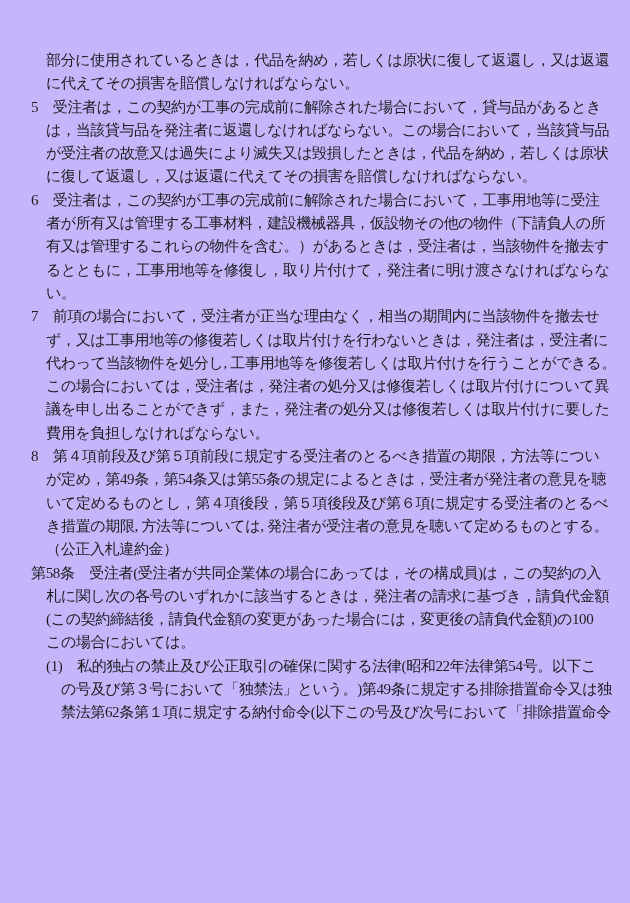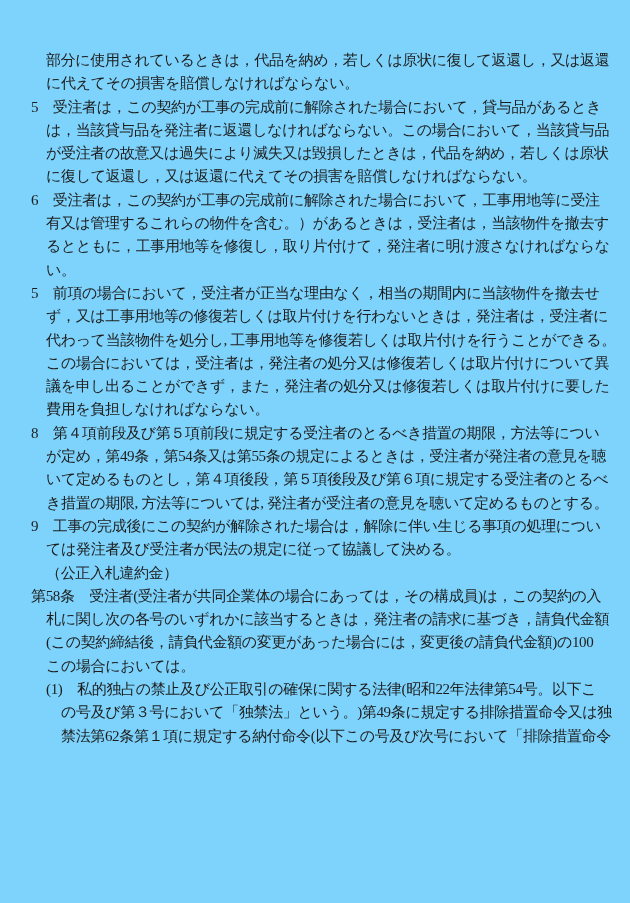--- a/index.html
+++ b/index.html
@@ -4,21 +4,21 @@
 <style>
   html, body {
     margin: 0;
     padding: 0;
     background: #ffffff;
   }
   .page {
     position: relative;
     width: 630px;
     height: 903px;
-    background: #7dd3fc;
+    background: #c4b5fd;
     box-sizing: border-box;
     padding: 49px 24px 0 31px;
     overflow: hidden;
     font-family: "Liberation Serif", "DejaVu Serif", serif;
     color: #1d1d1d;
   }
   .line {
     font-size: 15px;
     line-height: 23.3px;
     letter-spacing: -0.35px;
@@ -42,45 +42,42 @@
 
   <div class="para">
     <div class="line ind0">5　受注者は，この契約が工事の完成前に解除された場合において，貸与品があるとき</div>
     <div class="line ind1">は，当該貸与品を発注者に返還しなければならない。この場合において，当該貸与品</div>
     <div class="line ind1">が受注者の故意又は過失により滅失又は毀損したときは，代品を納め，若しくは原状</div>
     <div class="line ind1">に復して返還し，又は返還に代えてその損害を賠償しなければならない。</div>
   </div>
 
   <div class="para">
     <div class="line ind0">6　受注者は，この契約が工事の完成前に解除された場合において，工事用地等に受注</div>
+    <div class="line ind1">者が所有又は管理する工事材料，建設機械器具，仮設物その他の物件（下請負人の所</div>
     <div class="line ind1">有又は管理するこれらの物件を含む。）があるときは，受注者は，当該物件を撤去す</div>
     <div class="line ind1">るとともに，工事用地等を修復し，取り片付けて，発注者に明け渡さなければならな</div>
     <div class="line ind1">い。</div>
   </div>
 
   <div class="para">
-    <div class="line ind0">5　前項の場合において，受注者が正当な理由なく，相当の期間内に当該物件を撤去せ</div>
+    <div class="line ind0">7　前項の場合において，受注者が正当な理由なく，相当の期間内に当該物件を撤去せ</div>
     <div class="line ind1">ず，又は工事用地等の修復若しくは取片付けを行わないときは，発注者は，受注者に</div>
     <div class="line ind1">代わって当該物件を処分し, 工事用地等を修復若しくは取片付けを行うことができる。</div>
     <div class="line ind1">この場合においては，受注者は，発注者の処分又は修復若しくは取片付けについて異</div>
     <div class="line ind1">議を申し出ることができず，また，発注者の処分又は修復若しくは取片付けに要した</div>
     <div class="line ind1">費用を負担しなければならない。</div>
   </div>
 
   <div class="para">
     <div class="line ind0">8　第４項前段及び第５項前段に規定する受注者のとるべき措置の期限，方法等につい</div>
     <div class="line ind1">が定め，第49条，第54条又は第55条の規定によるときは，受注者が発注者の意見を聴</div>
     <div class="line ind1">いて定めるものとし，第４項後段，第５項後段及び第６項に規定する受注者のとるべ</div>
     <div class="line ind1">き措置の期限, 方法等については, 発注者が受注者の意見を聴いて定めるものとする。</div>
   </div>
 
-  <div class="para">
-    <div class="line ind0">9　工事の完成後にこの契約が解除された場合は，解除に伴い生じる事項の処理につい</div>
-    <div class="line ind1">ては発注者及び受注者が民法の規定に従って協議して決める。</div>
-  </div>
 
   <div class="para">
     <div class="line ind1">（公正入札違約金）</div>
   </div>
 
   <div class="para">
     <div class="line ind0">第58条　受注者(受注者が共同企業体の場合にあっては，その構成員)は，この契約の入</div>
     <div class="line ind1">札に関し次の各号のいずれかに該当するときは，発注者の請求に基づき，請負代金額</div>
     <div class="line ind1">(この契約締結後，請負代金額の変更があった場合には，変更後の請負代金額)の100</div>
     <div class="line ind1">この場合においては。</div>

